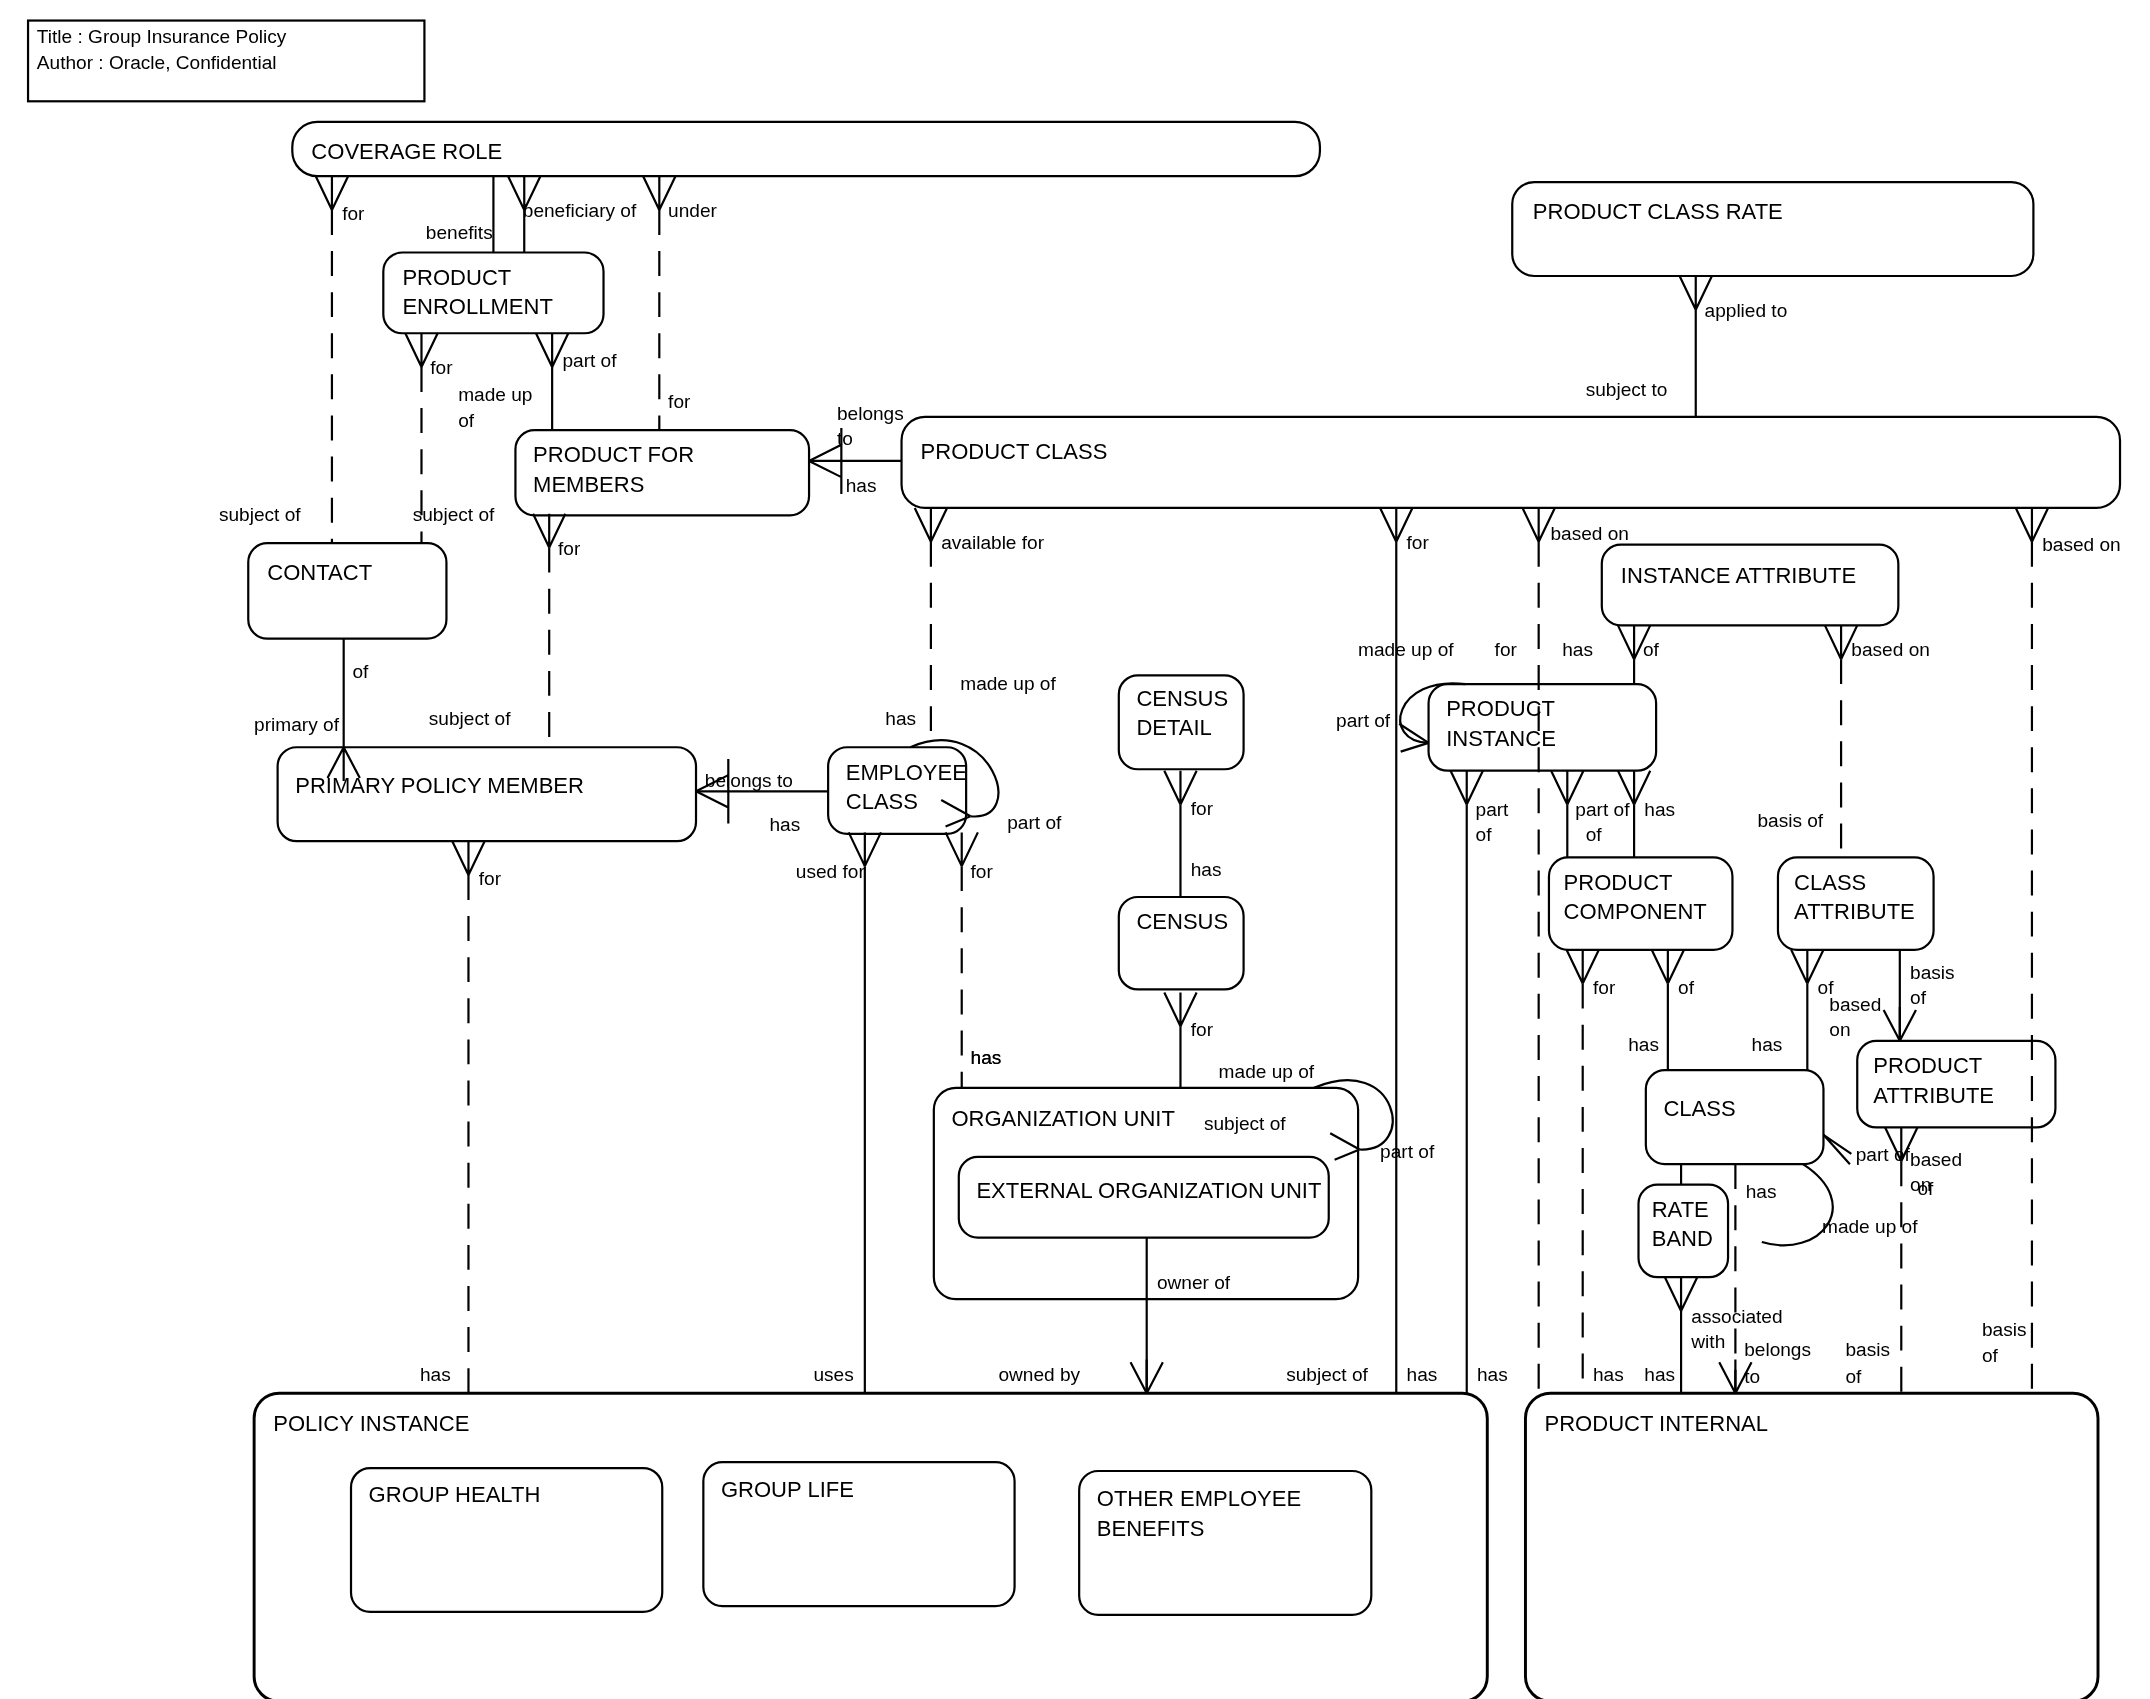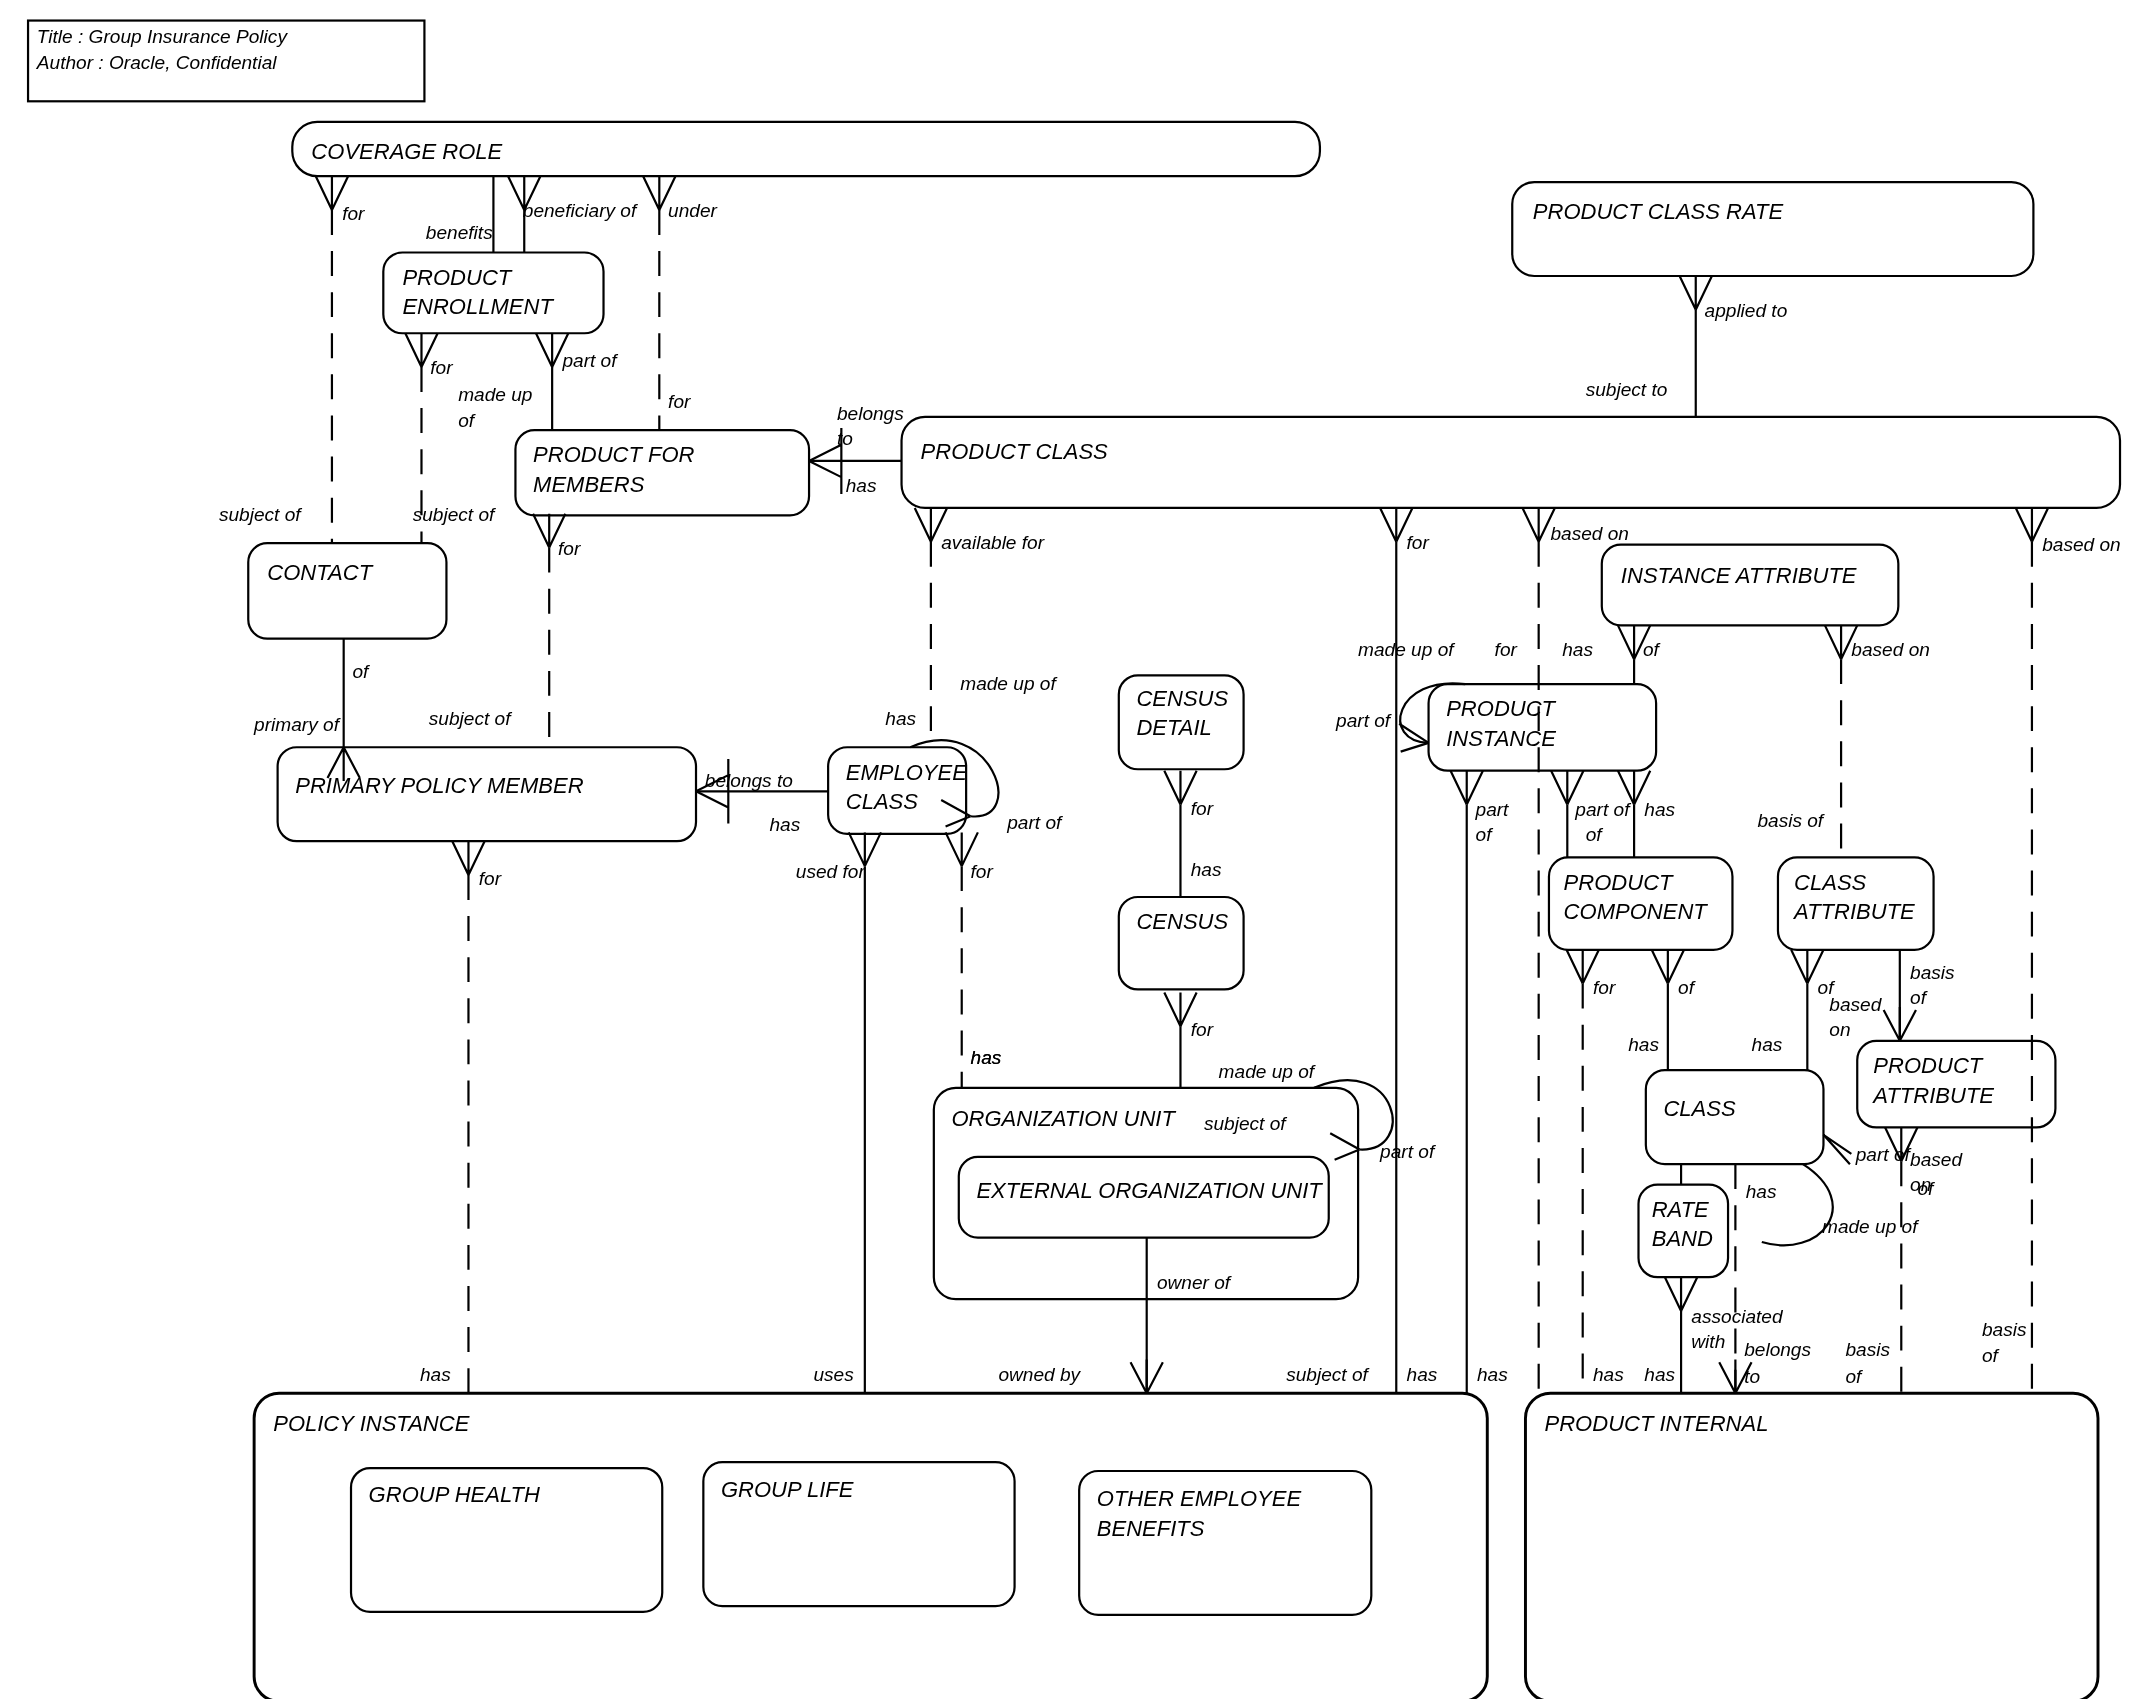--- a/index.html
+++ b/index.html
@@ -1,17 +1,17 @@
 <!DOCTYPE html>
 <html style="font-size:11.7px"><head>
 <meta charset="utf-8">
 <style>
   html,body{margin:0;padding:0;background:#ffffff;}
   #root{position:relative;width:1751px;height:1700px;background:#fff;
-        font-family:"Liberation Sans","DejaVu Sans",sans-serif;font-style:italic;}
+        font-family:"Liberation Sans","DejaVu Sans",sans-serif;}
   svg{position:absolute;left:0;top:0;width:2151px;height:1700px;}
   .ent{fill:#ffffff;stroke:#000000;stroke-width:3;}
   .ent-thick{fill:#ffffff;stroke:#000000;stroke-width:4;}
   .titlebox{fill:#ffffff;stroke:#000000;stroke-width:3;}
   .ln{stroke:#000000;stroke-width:3;fill:none;}
   .ln-dash{stroke:#000000;stroke-width:3;fill:none;stroke-dasharray:34 22;}
   .crow{stroke:#000000;stroke-width:3;fill:none;}
   .arc{stroke:#000000;stroke-width:3;fill:none;}
   text{font-family:"Liberation Sans","DejaVu Sans",sans-serif;fill:#000;}
   .t-ent{font-size:30px;}

